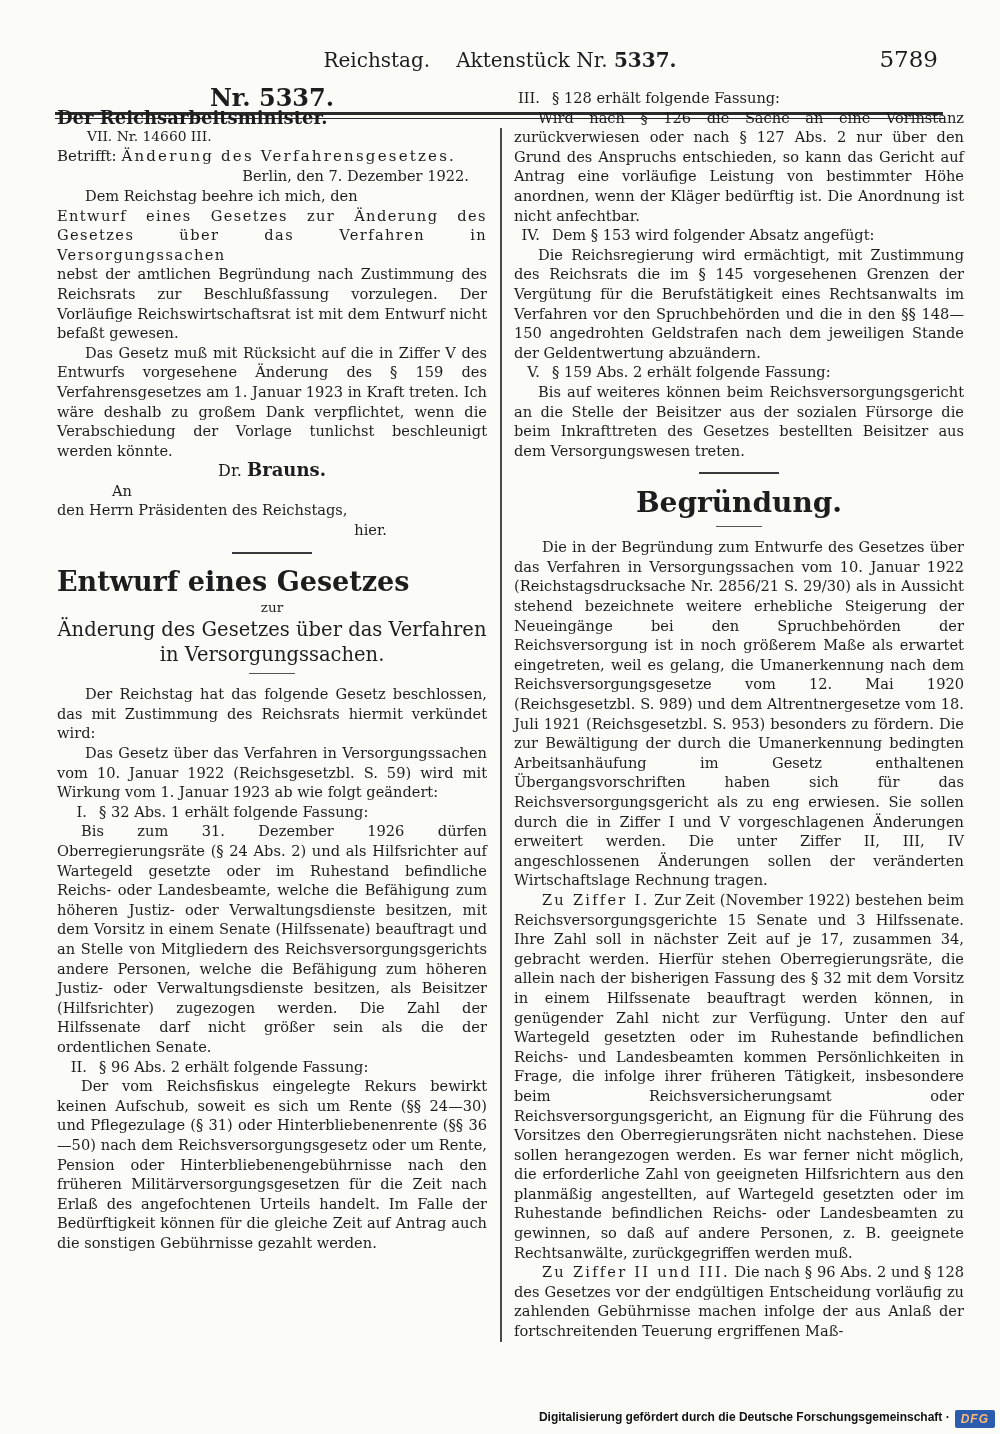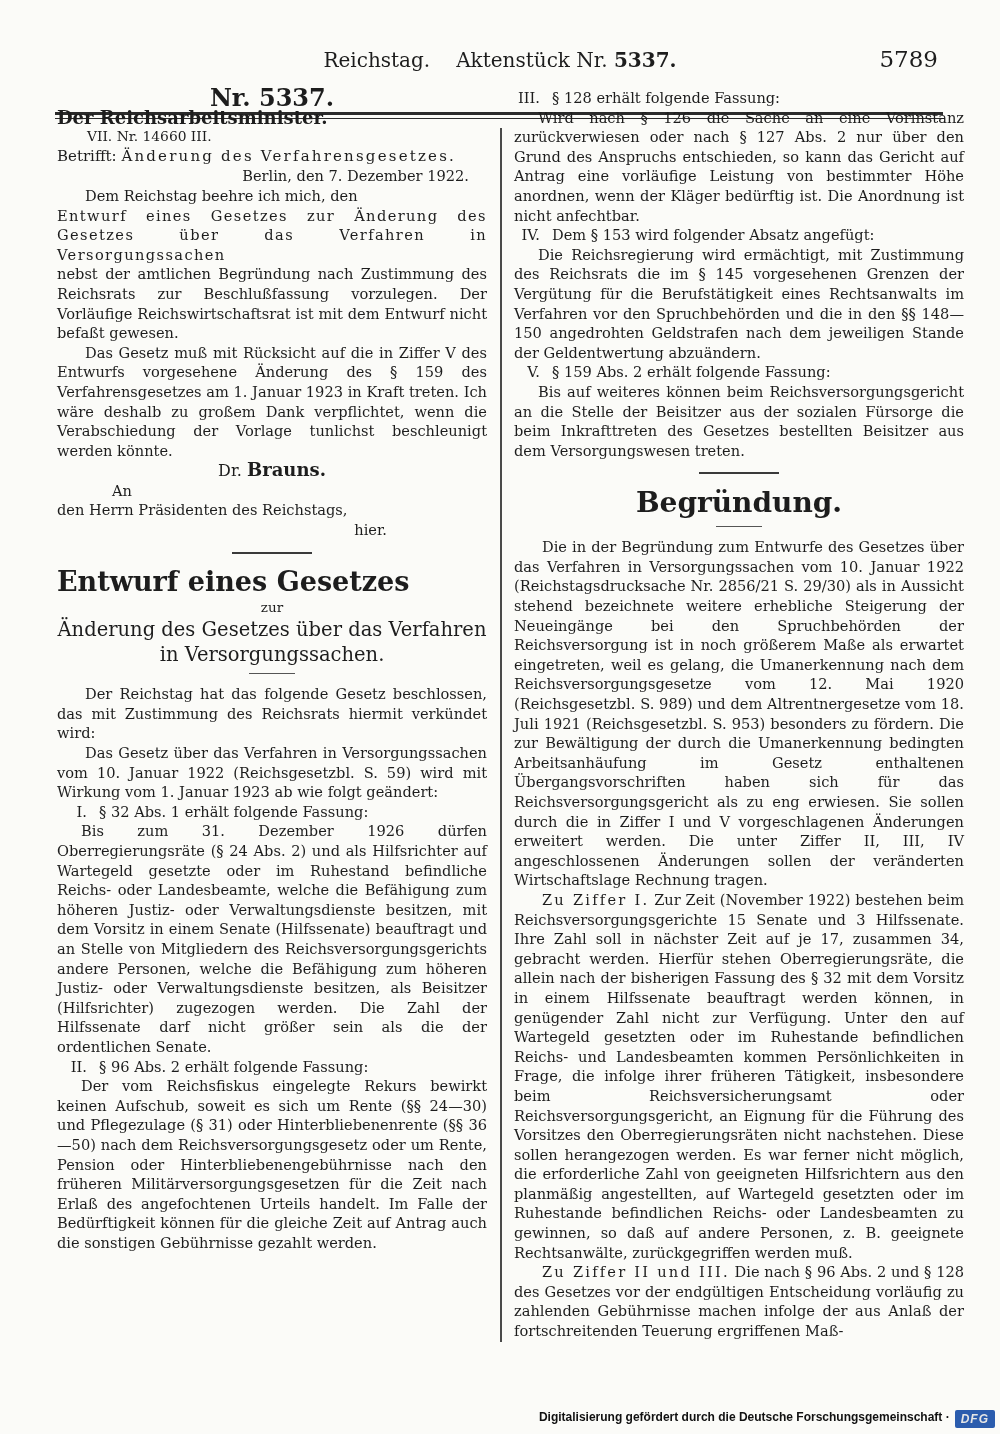--- a/index.html
+++ b/index.html
@@ -54,21 +54,21 @@
   .col-right .item-body{}
   .begruendung-title{font-size:28px;font-weight:bold;text-align:center;margin:14px 0 2px 0;line-height:34px;}
   .lead{letter-spacing:2.2px;}
   
   .dfg-footer{
     position:absolute;right:5px;bottom:6px;height:18px;
     display:flex;align-items:flex-start;gap:5px;
     font-family:"Liberation Sans", sans-serif;font-size:12px;font-weight:bold;color:#111;
   }
   .dfg-logo{
-    display:inline-block;background:#2b5cad;color:#e5e5e5;
+    display:inline-block;background:#2b5cad;color:#fdba74;
     font-family:"Liberation Sans", sans-serif;font-style:italic;font-weight:bold;
     font-size:12px;line-height:16px;padding:1px 6px;border-radius:2px;letter-spacing:1px;
   }
 </style>
 </head>
 <body>
 
 <div class="page">
 
   <header class="page-header">

